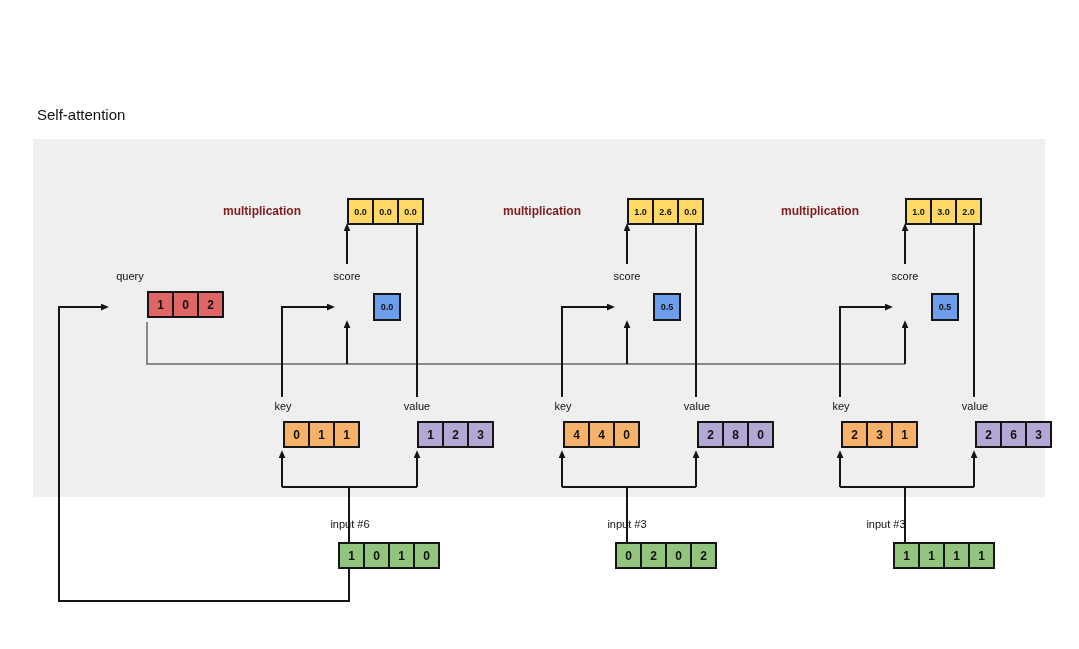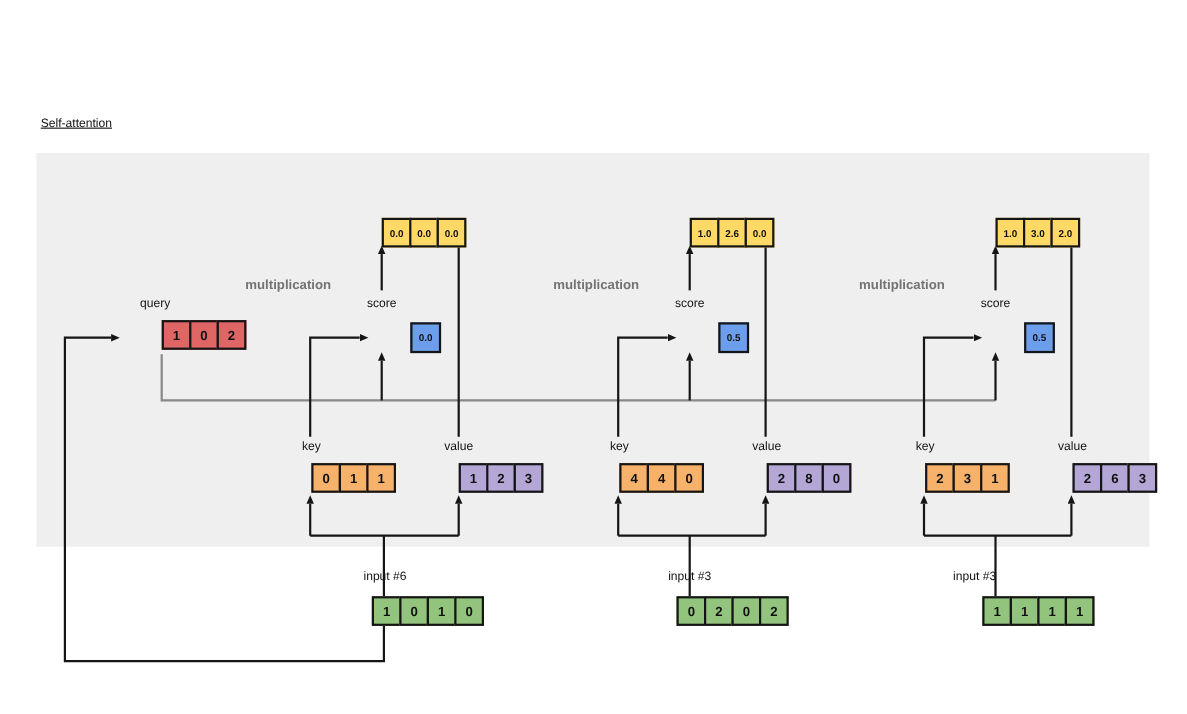--- a/index.html
+++ b/index.html
@@ -1,20 +1,20 @@
 <!DOCTYPE html>
 <html><head>
 <meta charset="utf-8">
 <style>
   html,body{margin:0;padding:0;background:#ffffff;font-family:"Liberation Sans",sans-serif;}
   #canvas{position:relative;width:1079px;height:649px;background:#ffffff;overflow:hidden;}
   .panel{position:absolute;left:33px;top:139px;width:1012px;height:358px;background:#efefef;}
-  .page-title{position:absolute;left:37px;top:106px;font-size:11px;color:#111;text-decoration:underline;}
+  .page-title{position:absolute;left:37px;top:106px;font-size:15px;color:#111;}
   .lbl{position:absolute;font-size:11px;color:#111;text-align:center;}
-  .mult-lbl{position:absolute;font-size:12px;font-weight:bold;color:#737373;text-align:right;margin-top:48px;}
+  .mult-lbl{position:absolute;font-size:12px;font-weight:bold;color:#7f1d1d;text-align:right;}
   .vec{position:absolute;display:flex;padding-left:40px;}
   .cell{box-sizing:border-box;width:27px;height:27px;border:2px solid #151515;
         display:flex;align-items:center;justify-content:center;
         font-weight:bold;font-size:12px;color:#111;}
   .cell + .cell{margin-left:-2px;}
   .sm{font-size:9px;}
   .c-query{background:#e06666;}
   .c-mult{background:#ffd966;}
   .c-score{background:#6d9eeb;}
   .c-key{background:#f6b26b;}
@@ -64,21 +64,21 @@
 
     <path class="wire" d="M 627 542 L 627 487 M 562 487 L 696 487"></path>
     <path class="wire" d="M 562 487 L 562 458" marker-end="url(#ah)"></path>
     <path class="wire" d="M 696 487 L 696 458" marker-end="url(#ah)"></path>
 
     <path class="wire" d="M 905 542 L 905 487 M 840 487 L 974 487"></path>
     <path class="wire" d="M 840 487 L 840 458" marker-end="url(#ah)"></path>
     <path class="wire" d="M 974 487 L 974 458" marker-end="url(#ah)"></path>
   </svg>
 
-  <div class="lbl" style="left:101px;top:270px;width:80px;">query</div>
+  <div class="lbl" style="left:90px;top:270px;width:80px;">query</div>
   <div class="vec" style="left:107px;top:291px;">
     <div class="cell c-query">1</div>
     <div class="cell c-query">0</div>
     <div class="cell c-query">2</div>
   </div>
 
   <div class="mult-lbl" style="left:186px;top:204px;width:115px;">multiplication</div>
   <div class="vec" style="left:307px;top:198px;">
     <div class="cell sm c-mult">0.0</div>
     <div class="cell sm c-mult">0.0</div>

